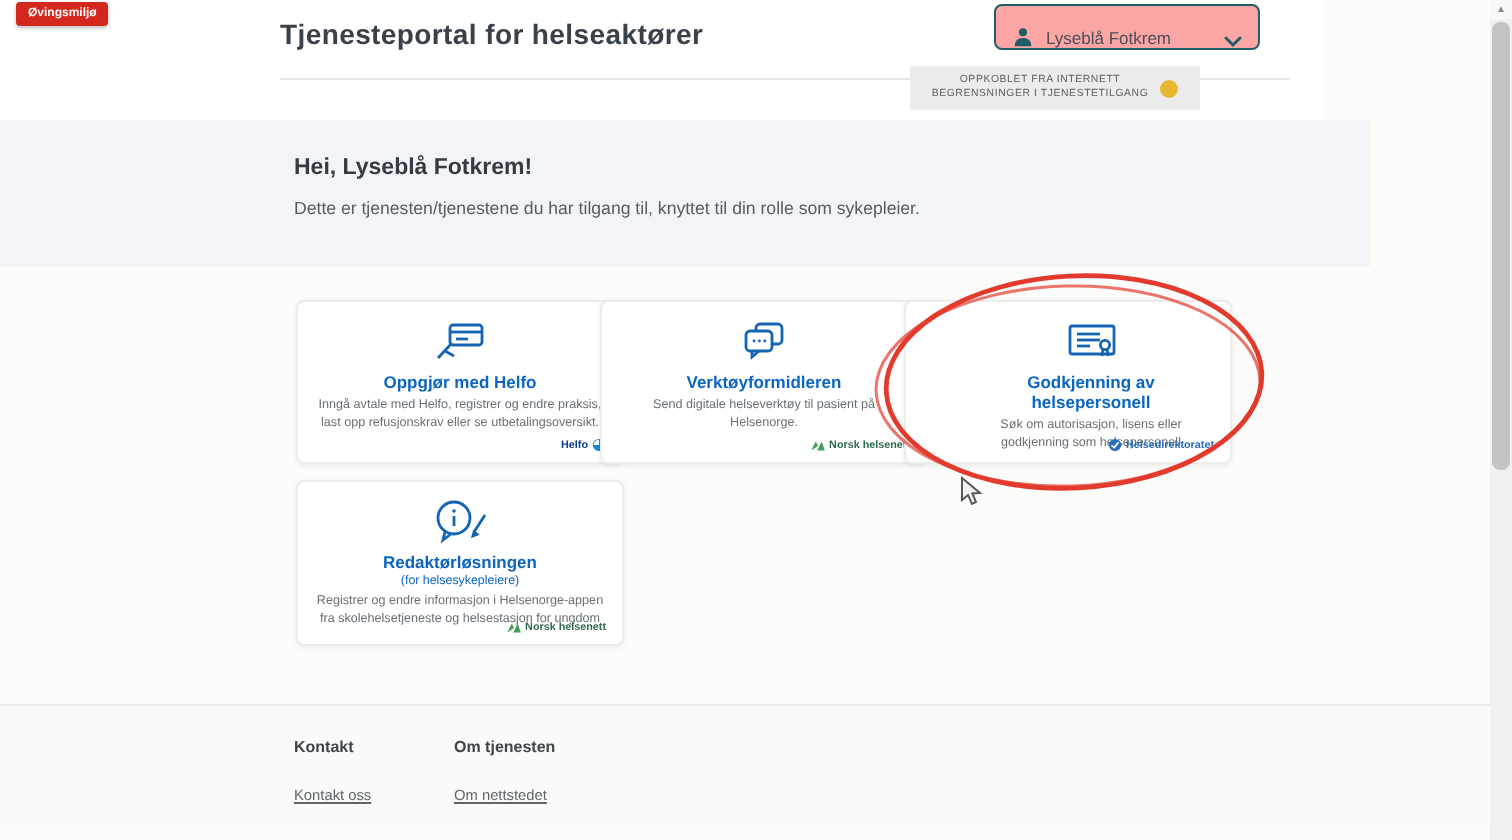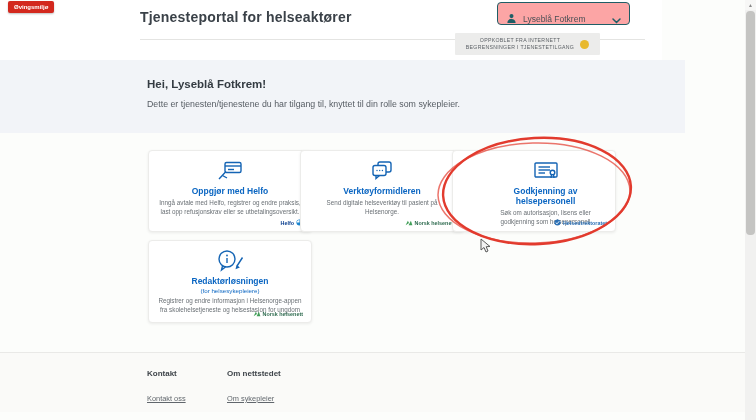--- a/index.html
+++ b/index.html
@@ -188,22 +188,22 @@
       <span class="logo-text logo-nhn">Norsk helsenett</span>
     </div>
   </div>
 
   <div class="footer">
     <div class="fc-1">
       <div class="footer-heading">Kontakt</div>
       <div class="footer-row"><span class="footer-link">Kontakt oss</span></div>
     </div>
     <div class="fc-2">
-      <div class="footer-heading">Om nettstedet</div>
-      <div class="footer-row"><span class="footer-link">Om sykepleier</span></div>
+      <div class="footer-heading">Om tjenesten</div>
+      <div class="footer-row"><span class="footer-link">Om nettstedet</span></div>
       <div class="footer-row">
         
       </div>
 
     </div>
   </div>
 
   <div class="scrollbar">
     <div class="scroll-btn">▲</div>
     <div class="scroll-thumb"></div>

